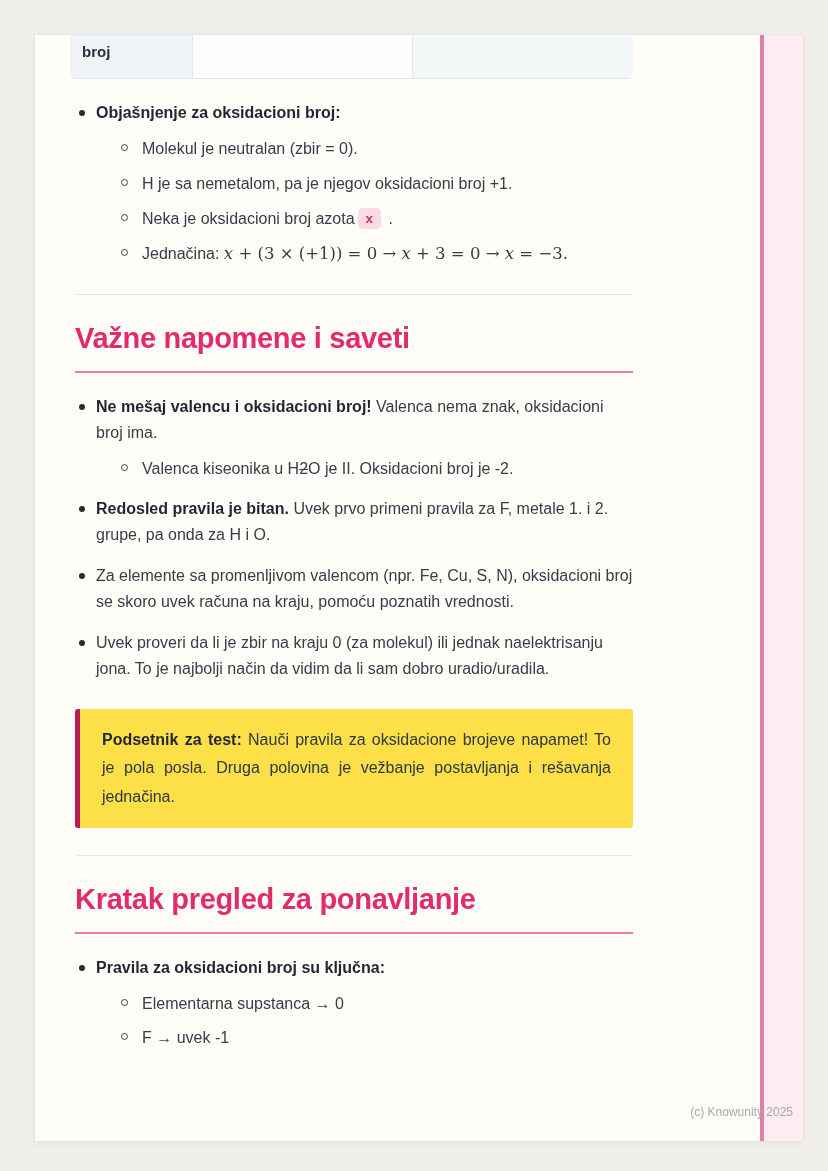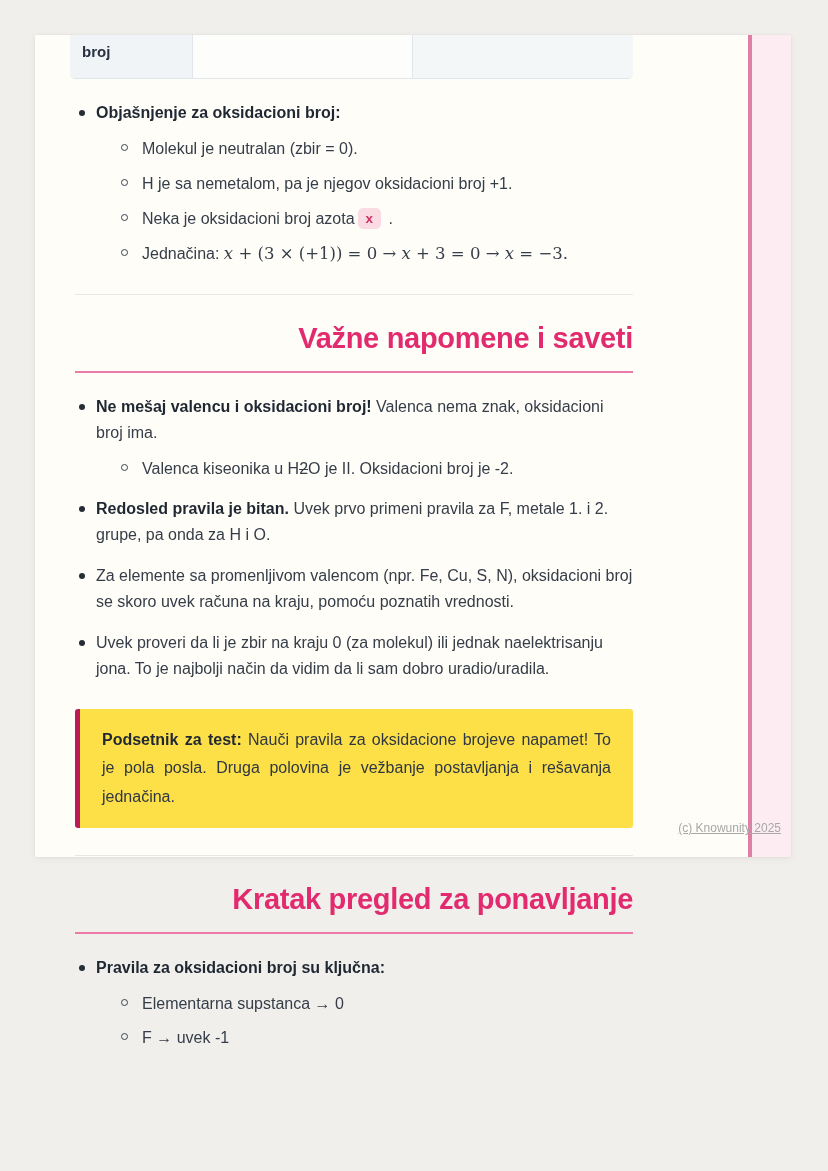--- a/index.html
+++ b/index.html
@@ -2,23 +2,24 @@
 <html><head>
 <meta charset="utf-8">
 <style>
   html,body { margin:0; padding:0; }
   body {
     width:828px; height:1171px; position:relative; overflow:hidden;
     background:#f0efec;
     font-family:"Liberation Sans", sans-serif;
   }
   .card {
-    position:absolute; left:35px; top:35px; width:756px; height:822px;
+    position:absolute; left:35px; top:35px; width:756px; height:1106px;
     background:#fffdf8;
     box-shadow:0 0 2px rgba(0,0,0,.07), 0 2px 8px rgba(0,0,0,.05);
+    padding-left:12px;
   }
   .strip-fill {
     position:absolute; top:0; right:0; width:39px; height:100%;
     background:#fdedf2; z-index:1;
   }
   .strip-line {
     position:absolute; top:0; right:39px; width:4px; height:100%;
     background:#de7fa3; z-index:1;
   }
   .content {
@@ -55,30 +56,30 @@
   .math { font-family:"DejaVu Serif", serif; font-size:16.5px; }
   .badge-x {
     display:inline-block; background:#fbdbe3; color:#d23066;
     font-weight:bold; font-size:13.5px; line-height:1;
     padding:4px 8px; border-radius:5px; margin:0 3px; vertical-align:1px;
   }
   .hr { border:none; border-top:1px solid #e8e7e2; margin:27px 0 0 0; }
   h2.sect {
     margin:27px 0 0 0; padding:0 0 15px 0;
     font-size:29px; line-height:1.15; letter-spacing:-.3px;
-    color:#e22b6e; border-bottom:2px solid #ec7aa6;text-align:right;
+    color:#e22b6e; border-bottom:2px solid #ec7aa6;
   }
   .callout {
     margin:27px 0 0 0; background:#fde047;
     border-left:5px solid #bb1b57; border-radius:3px;
     padding:17px 22px; text-align:justify; line-height:1.78; color:#2f3742;
   }
   .watermark {
     position:absolute; right:10px; bottom:22px; z-index:3;
-    font-size:12px; color:#a8a8a8;text-decoration:underline;
+    font-size:12px; color:#a8a8a8;
   }
 </style>
 </head>
 <body>
 
 <div class="card">
   <div class="strip-fill"></div>
   <div class="strip-line"></div>
 
   <div class="content">

